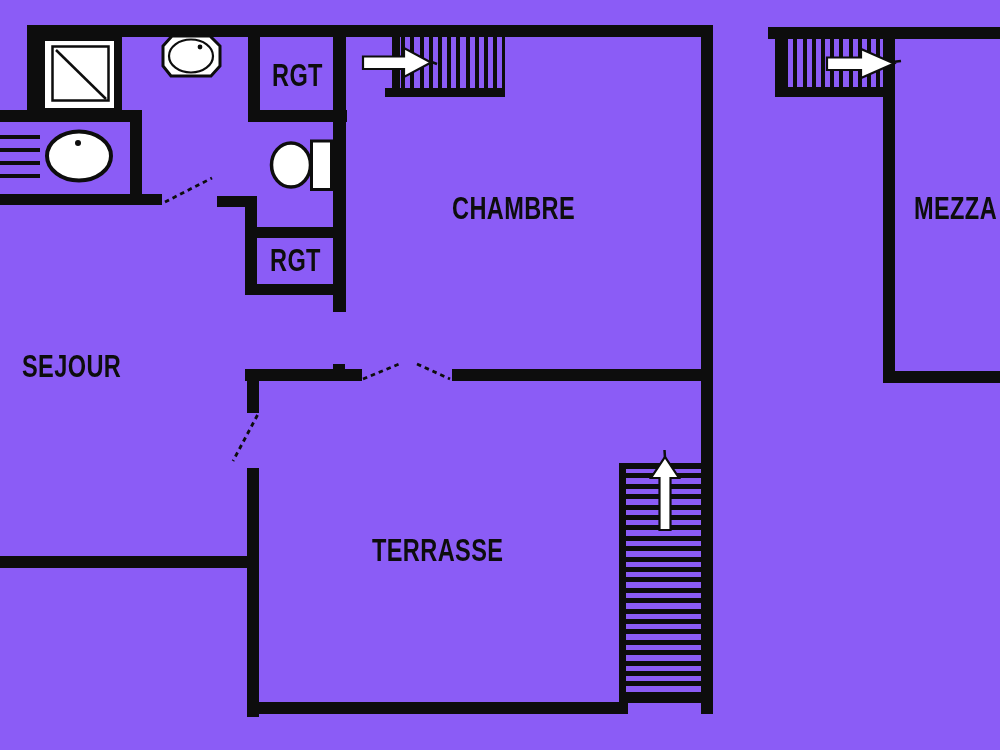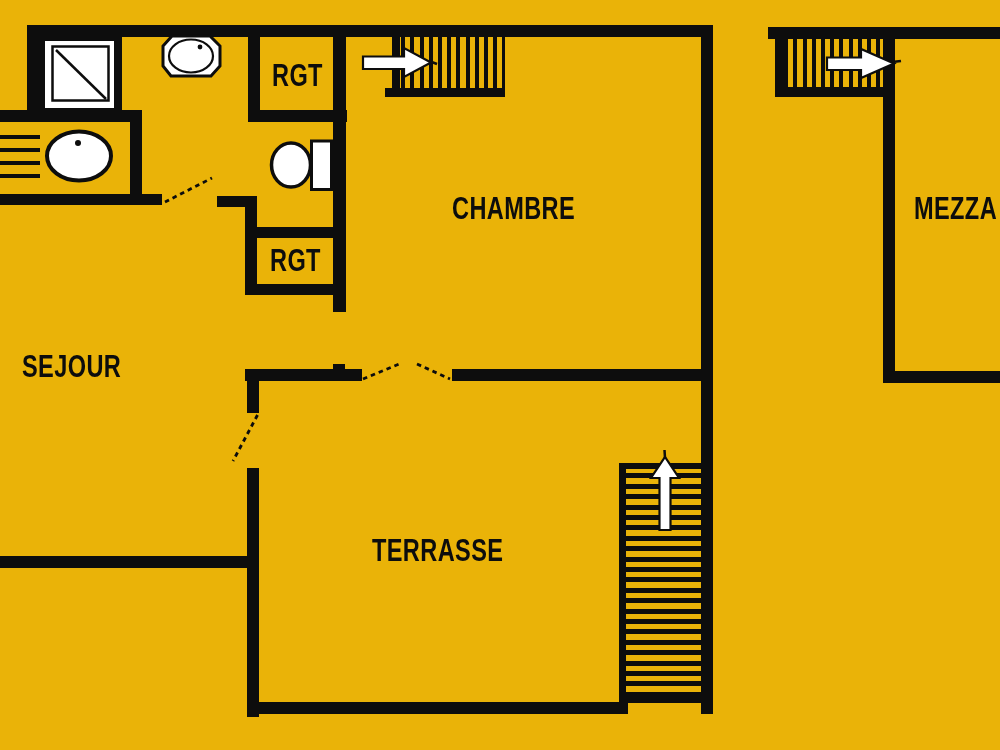--- a/index.html
+++ b/index.html
@@ -1,16 +1,16 @@
 <!DOCTYPE html>
 <html><head>
 <meta charset="utf-8">
 <style>
   html,body{margin:0;padding:0;background:#ffffff;}
-  #plan{position:relative;width:1000px;height:750px;background:#eab308;overflow:hidden;
+  #plan{position:relative;width:1000px;height:750px;background:#8b5cf6;overflow:hidden;
         font-family:"Liberation Sans",sans-serif;}
   .wall{position:absolute;background:#0d0d0d;}
   .hatch-v{position:absolute;background:repeating-linear-gradient(90deg,#0d0d0d 0px,#0d0d0d 4px,rgba(0,0,0,0) 4px,rgba(0,0,0,0) 9.2px);}
   .hatch-h{position:absolute;background:repeating-linear-gradient(180deg,#0d0d0d 0px,#0d0d0d 5px,rgba(0,0,0,0) 5px,rgba(0,0,0,0) 10.4px);}
   .room-label{position:absolute;font-weight:bold;font-size:31px;line-height:1;color:#0d0d0d;
               letter-spacing:0.5px;white-space:nowrap;transform:scaleX(0.76);transform-origin:0 0;}
   svg.overlay{position:absolute;left:0;top:0;width:1000px;height:750px;}
 </style>
 </head>
 <body>

